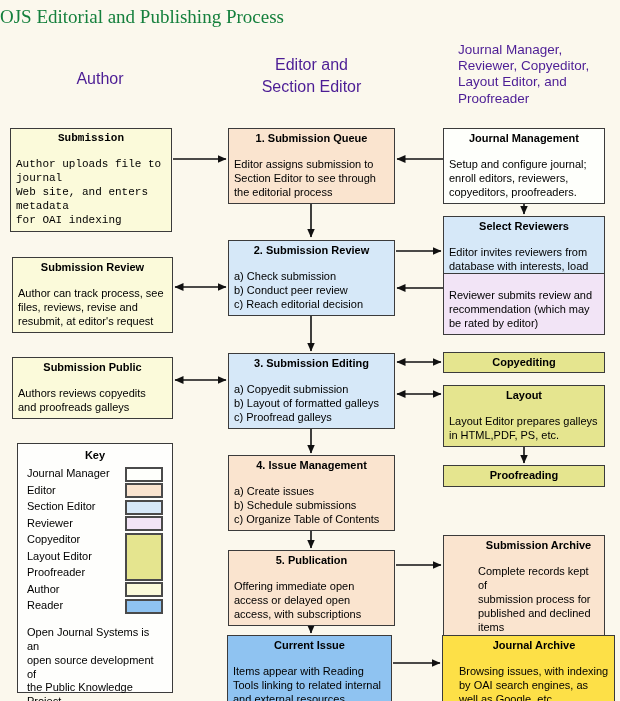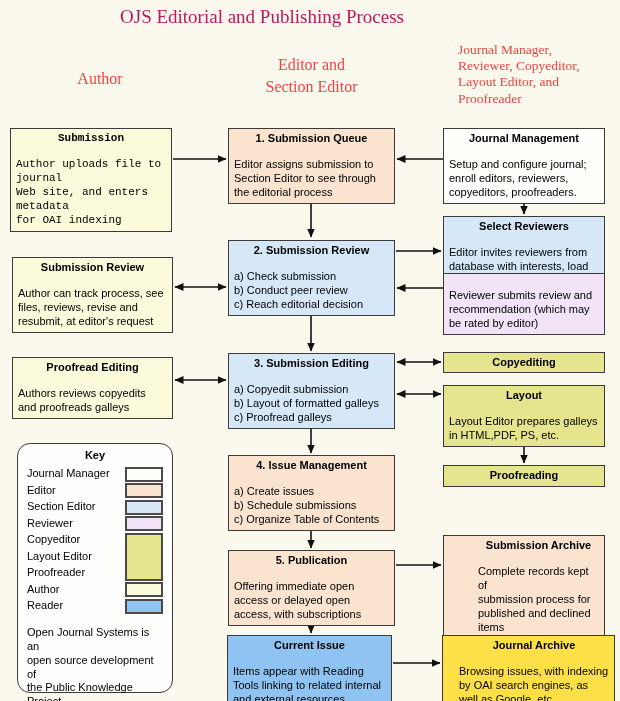--- a/index.html
+++ b/index.html
@@ -2,39 +2,39 @@
 <html><head>
 <meta charset="utf-8">
 <style>
   html,body { margin:0; padding:0; }
   #stage {
     position:relative; width:620px; height:701px; overflow:hidden;
     background:#fbf8ed; font-family:"Liberation Sans", sans-serif; color:#000;
   }
   #arrows { position:absolute; left:0; top:0; width:620px; height:701px; pointer-events:none; }
   .main-title {
-    position:absolute; left:0; top:6px; width:524px; text-align:center;
-    font-family:"Liberation Serif","DejaVu Serif",serif; font-size:19px; color:#be185d;
+    position:absolute; left:0; top:6px; width:524px; text-align:left;
+    font-family:"Liberation Serif","DejaVu Serif",serif; font-size:19px; color:#15803d;
   }
   .col-head {
-    position:absolute; font-family:Liberation Serif, serif;
-    color:#ef4444; white-space:pre-line;
+    position:absolute; font-family:Liberation Sans, sans-serif;
+    color:#4c1d95; white-space:pre-line;
   }
   .ch-author { left:30px; top:70px; width:140px; text-align:center; font-size:16px; }
   .ch-editor { left:228px; top:54px; width:167px; text-align:center; font-size:16px; line-height:1.35; }
   .ch-manager { left:458px; top:42px; width:158px; text-align:left; font-size:13.5px; line-height:1.2; }
   .box {
     position:absolute; box-sizing:border-box;
     border:1.5px solid #3b3b3b; padding:3px 5px;
     font-size:11px; line-height:1.27;
   }
   .box .t { font-weight:bold; text-align:center; }
   .box .b { text-align:left; white-space:pre-line;margin-top:12px; }
   .box.label-only { display:flex; align-items:center; justify-content:center; padding:1px 8px; }
-  .key { padding:5px 9px 17px 9px;border-radius:13px; }
+  .key { padding:5px 9px 17px 9px; }
   .key-grid {
     display:grid; grid-template-columns:1fr 38px; grid-auto-rows:16.5px;
     align-items:center; margin-top:3px;
   }
   .key-grid .kl { font-size:11px; }
   .key-grid .sw { width:34px; height:11px; border:2px solid #4a4a4a; box-sizing:content-box; }
   .key-grid .sw.tall { height:44px; }
   .key-note { margin-top:7px; font-size:11px; line-height:1.25; text-align:left; }
   .arrow { stroke:#111; stroke-width:1.6; }
 </style>
@@ -119,21 +119,21 @@
   </div>
 
   <div class="box" style="left: 12px; top: 257px; width: 161px; min-height: 61px; background-color: rgb(251, 250, 218);">
     <div class="t">Submission Review</div>
     <div class="b">Author can track process, see
 files, reviews, revise and
 resubmit, at editor's request</div>
   </div>
 
   <div class="box" style="left: 12px; top: 357px; width: 161px; min-height: 46px; background-color: rgb(251, 250, 218);">
-    <div class="t">Proofread Editing</div>
+    <div class="t">Submission Public</div>
     <div class="b">Authors reviews copyedits
 and proofreads galleys</div>
   </div>
 
   <div class="box" style="left: 228px; top: 353px; width: 167px; min-height: 59px; background-color: rgb(214, 232, 248);">
     <div class="t">3. Submission Editing</div>
     <div class="b">a) Copyedit submission
 b) Layout of formatted galleys
 c) Proofread galleys</div>
   </div>

